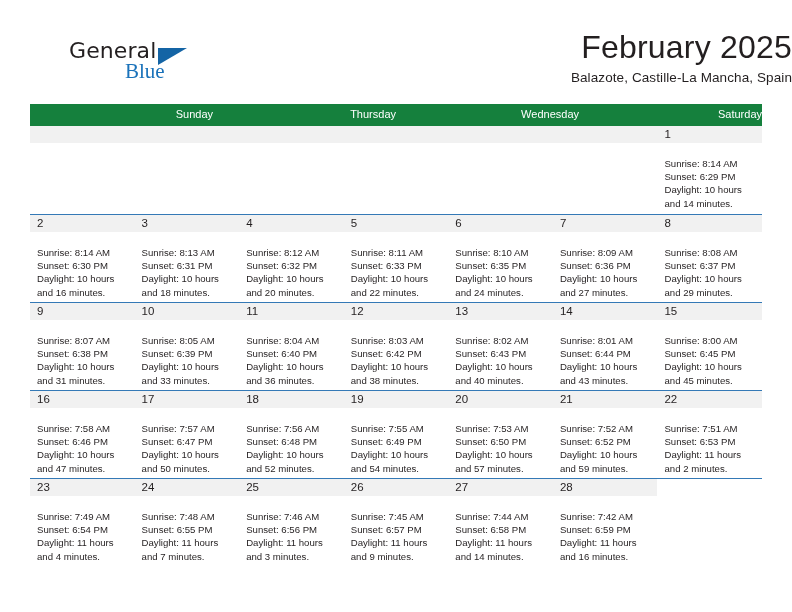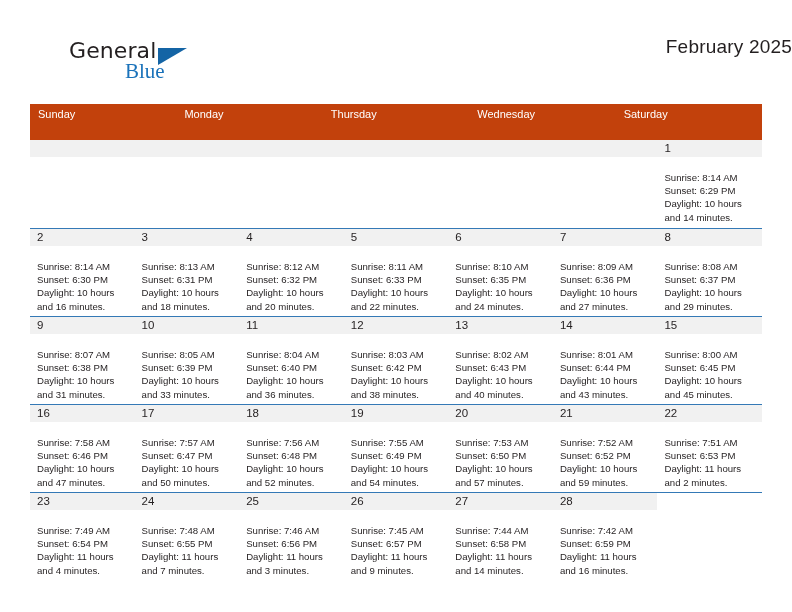--- a/index.html
+++ b/index.html
@@ -65,21 +65,21 @@
     border-bottom: 17px solid transparent;
   }
 
   .title-block {
     position: absolute;
     right: 36px;
     top: 32px;
     text-align: right;
   }
   .month-title {
-    font-size: 19px;
+    font-size: 32px;
     font-weight: 400;
     color: #231f20;
     letter-spacing: .2px;
     line-height: 30px;
     white-space: nowrap;
   }
   .location {
     margin-top: 8px;
     font-size: 13.5px;
     font-weight: 400;
@@ -91,22 +91,23 @@
 
   
   .calendar {
     position: absolute;
     left: 30px;
     top: 104px;
     width: 732px;
   }
   .dow-row {
     display: flex;
-    background: #c2410c;
-    height: 36px;
+    background: #15803d;
+    height: 22px;
+    text-align: right;
   }
   .dow {
     flex: 1 1 0;
     color: #ffffff;
     font-size: 11px;
     line-height: 21px;
     padding-left: 8px;
     box-sizing: border-box;
     white-space: nowrap;
   }
@@ -153,27 +154,27 @@
 
   <div class="header">
     <div class="logo">
       <span class="logo-general">General</span>
       <span class="logo-tri"></span>
       <span class="logo-blue">Blue</span>
     </div>
 
     <div class="title-block">
       <div class="month-title">February 2025</div>
+      <div class="location">Balazote, Castille-La Mancha, Spain</div>
     </div>
   </div>
 
   <div class="calendar">
     <div class="dow-row">
       <div class="dow">Sunday</div>
-      <div class="dow">Monday</div>
       <div class="dow">Thursday</div>
       <div class="dow">Wednesday</div>
       <div class="dow">Saturday</div>
     </div>
 
     <div id="weeks-container">
         <div class="week first">
           <div class="cell blank">
             <div class="datenum"></div>
           </div>

